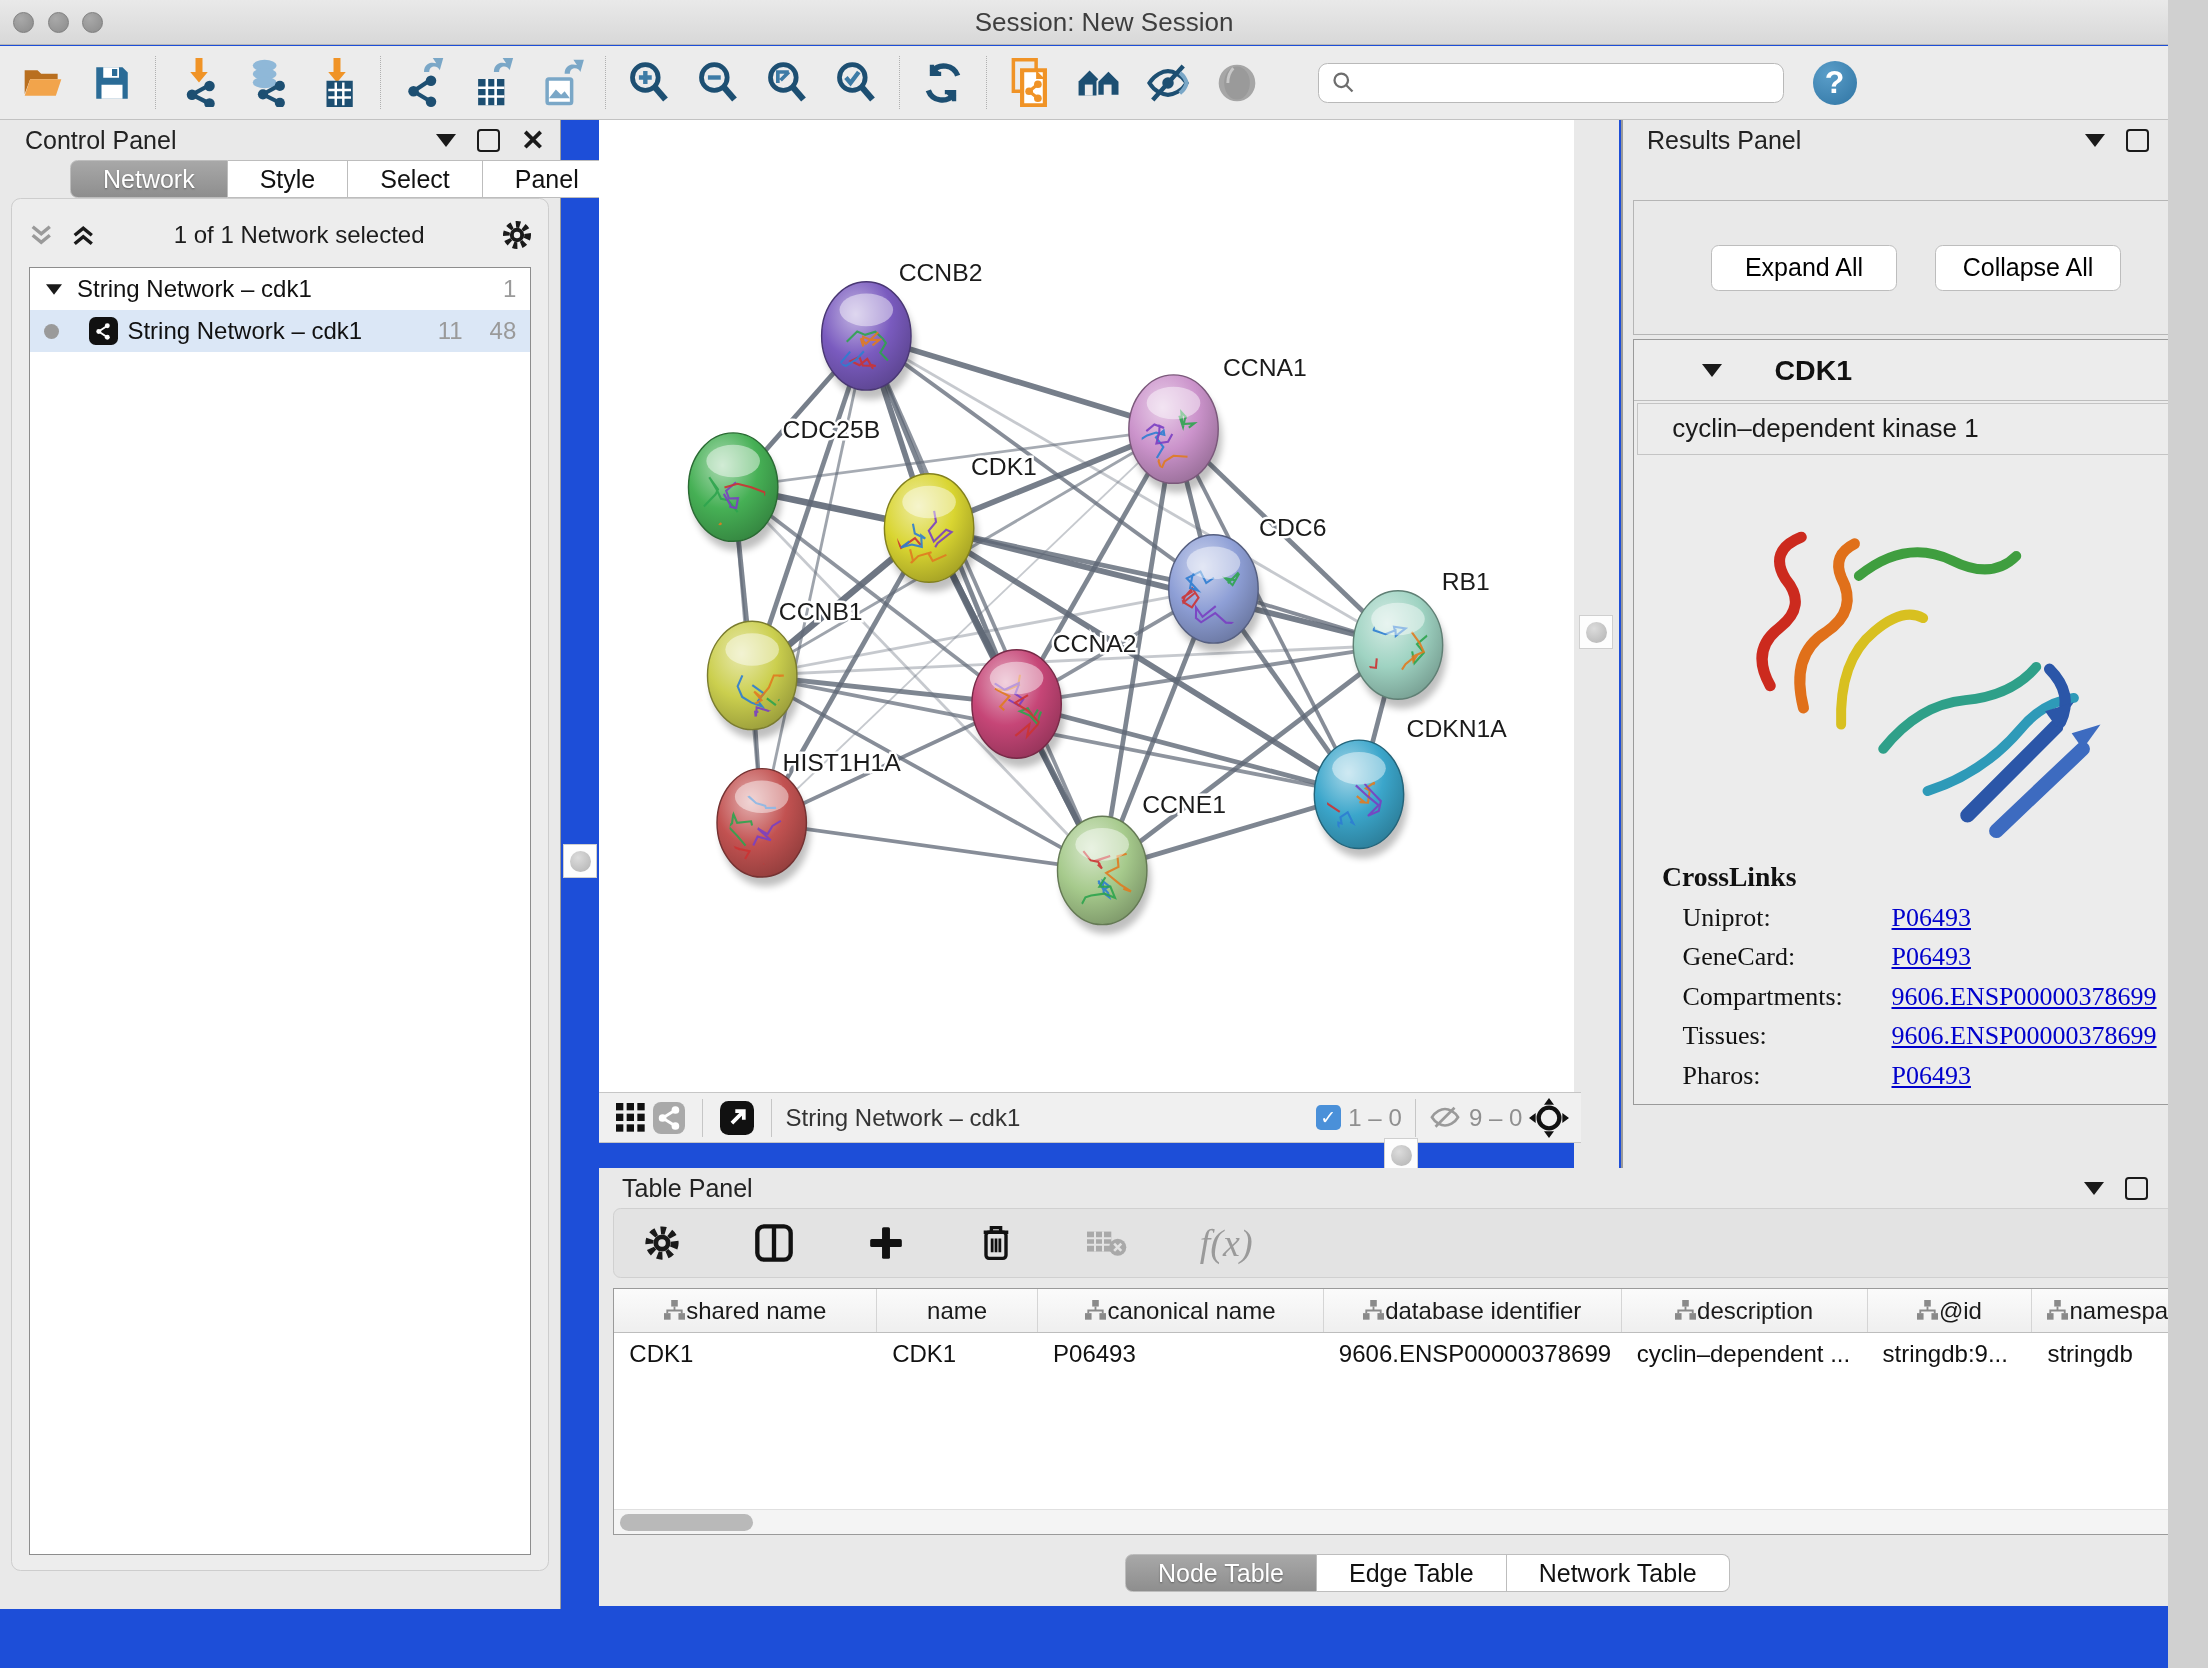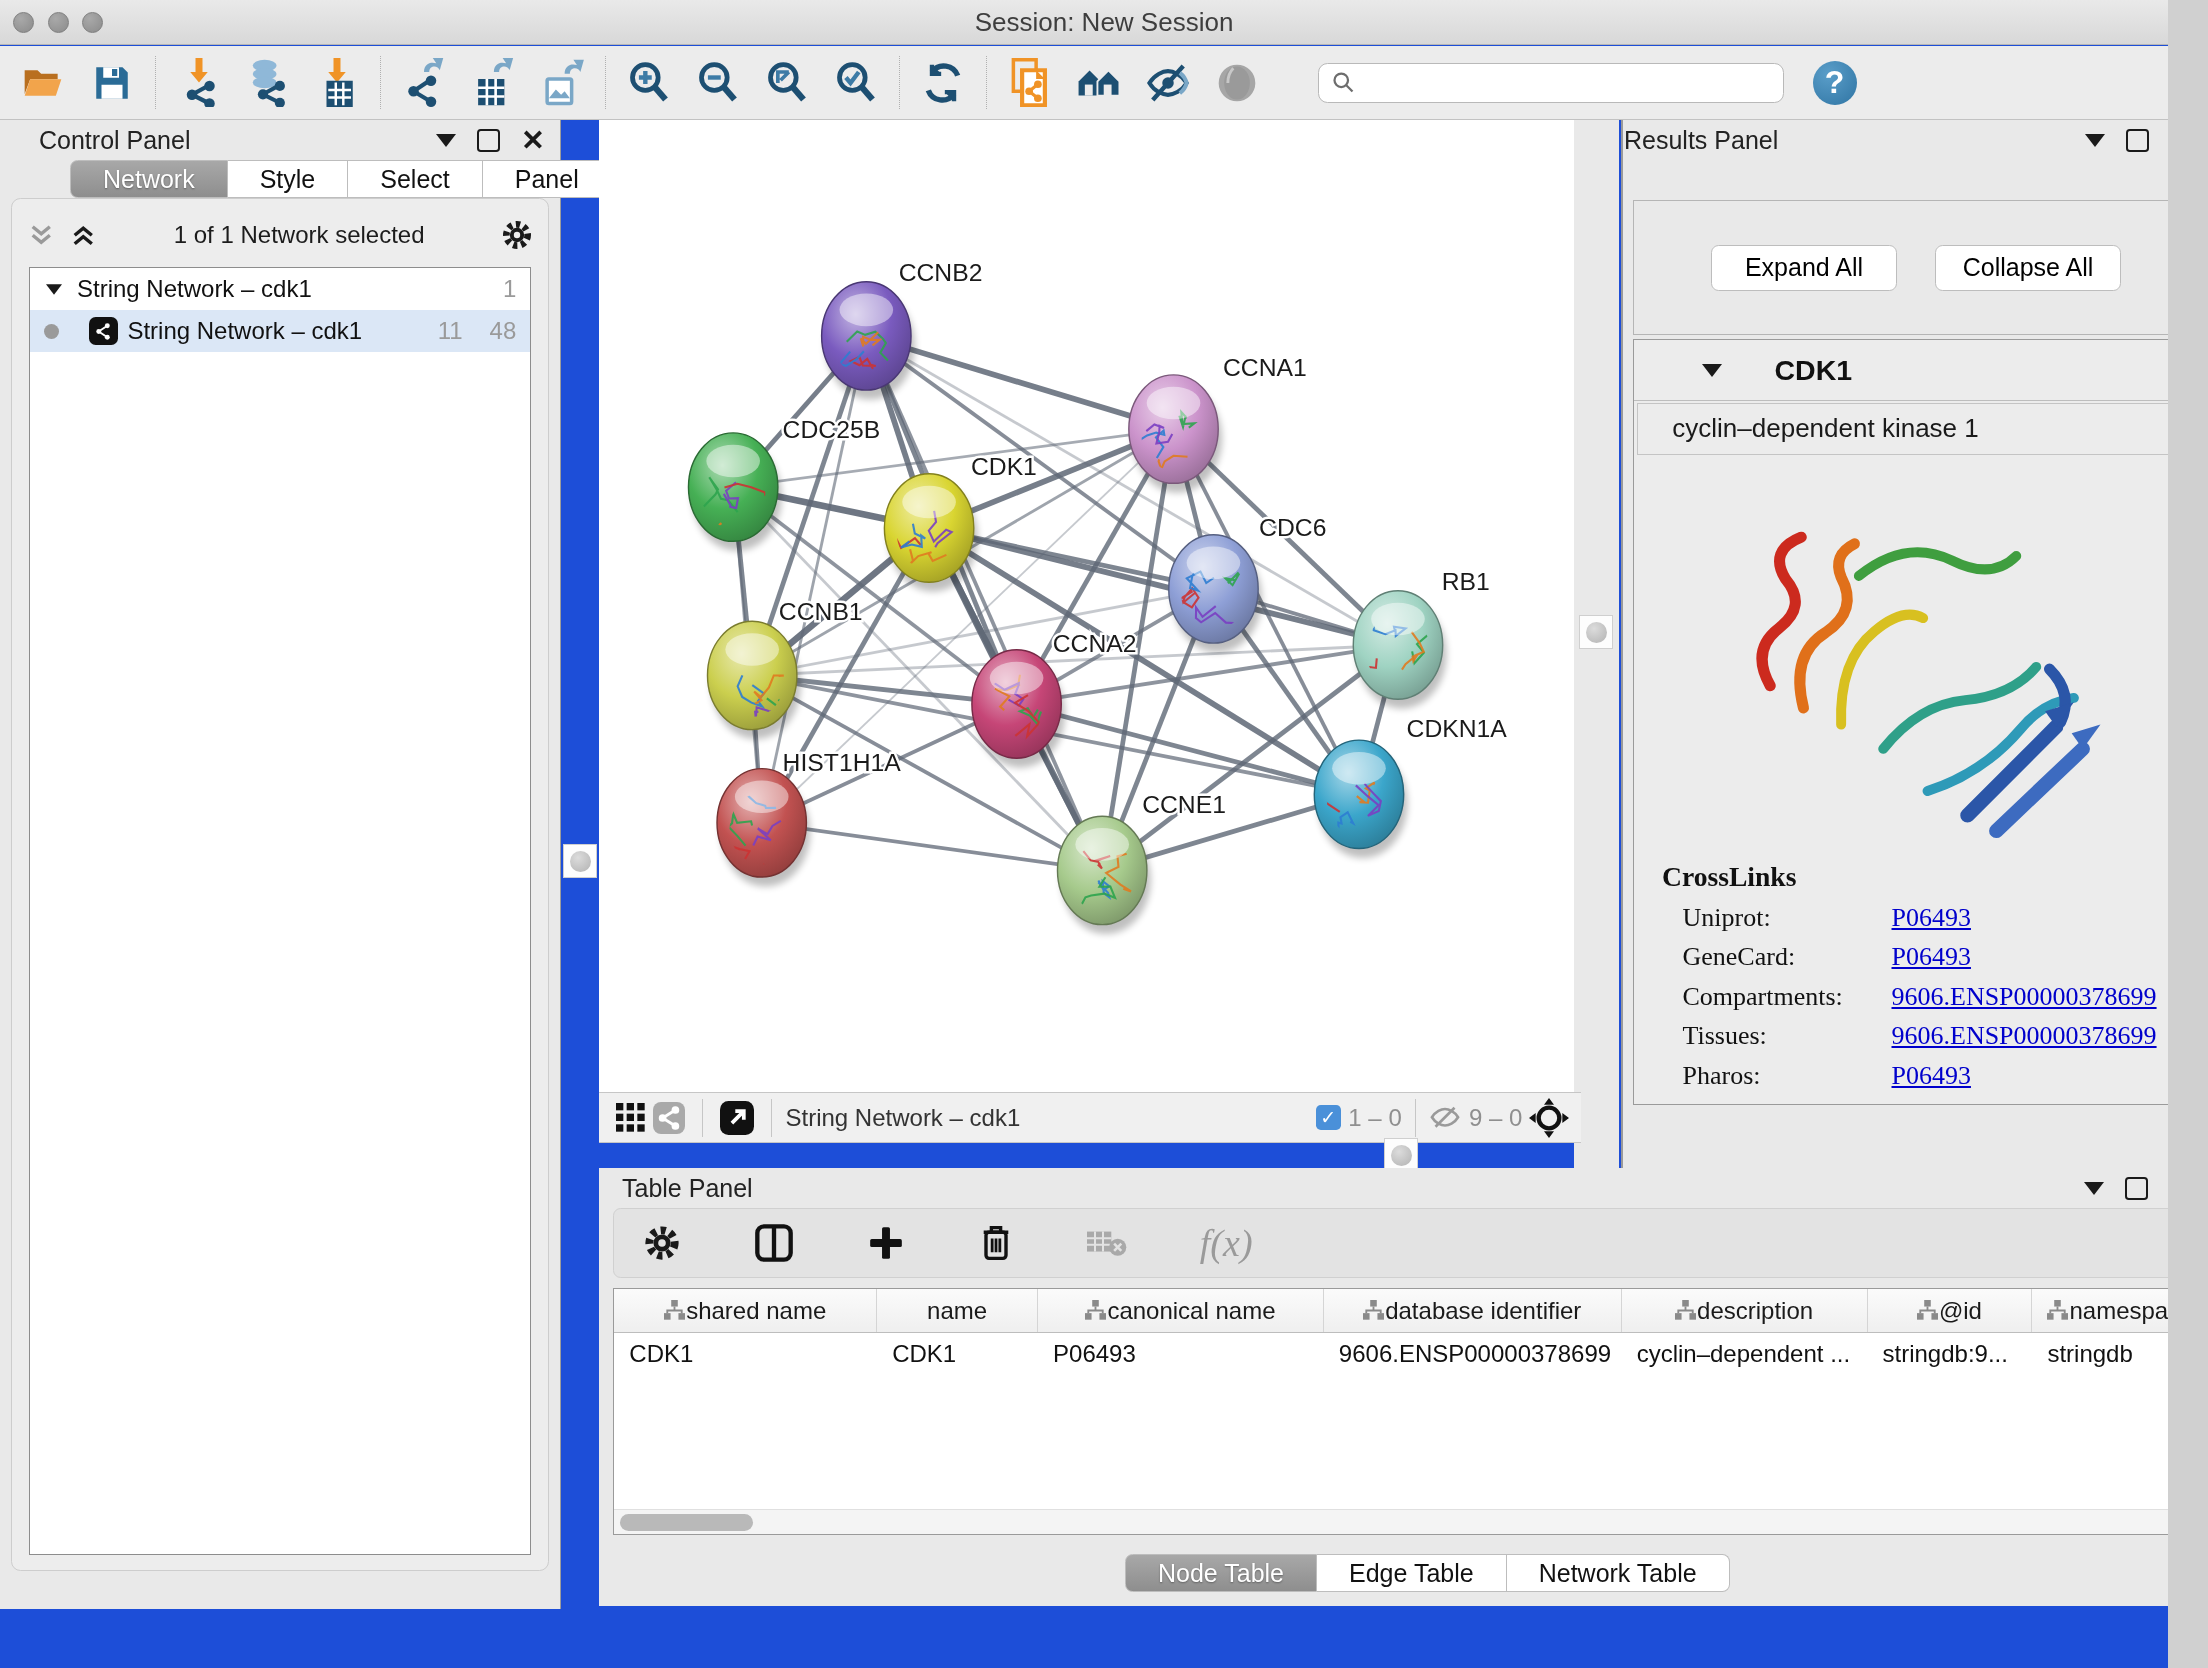--- a/index.html
+++ b/index.html
@@ -309,21 +309,21 @@
             <circle cx="10" cy="10" r="6"></circle>
             <path d="M14.5 14.5 20 20"></path>
           </svg>
         <input value="" placeholder="" style="">
       </div>
       <div class="help-btn">?</div>
     </div>
   </div>
 
   <div class="abs control-panel">
-    <div class="panel-header" style="padding-left:39px;">
+    <div class="panel-header" style="padding-left:25px;">
       <span>Control Panel</span>
       <div class="ph-controls">
         <div class="ph-tri"></div>
         <div class="ph-float"></div>
         <div class="ph-close">✕</div>
       </div>
     </div>
     <div class="tabrow" style="margin-left:70px;" id="cp-tabs">
         <div class="tab selected">Network</div>
         <div class="tab">Style</div>
@@ -706,21 +706,21 @@
           </svg>
       </div>
     </div>
   </div>
 
   <div class="abs handle" style="left:1384px;top:1138px;">
       <div class="knob"></div>
     </div>
 
   <div class="abs results-panel">
-    <div class="panel-header" style="padding-left:1px;justify-content:flex-end;">
+    <div class="panel-header" style="padding-left:24px;justify-content:flex-end;">
       <span>Results Panel</span>
       <div class="ph-controls">
         <div class="ph-tri"></div>
         <div class="ph-float"></div>
         <div class="ph-close">✕</div>
       </div>
     </div>
     <div class="rp-btnbox">
       <div class="rp-btn">Expand All</div>
       <div class="rp-btn">Collapse All</div>

